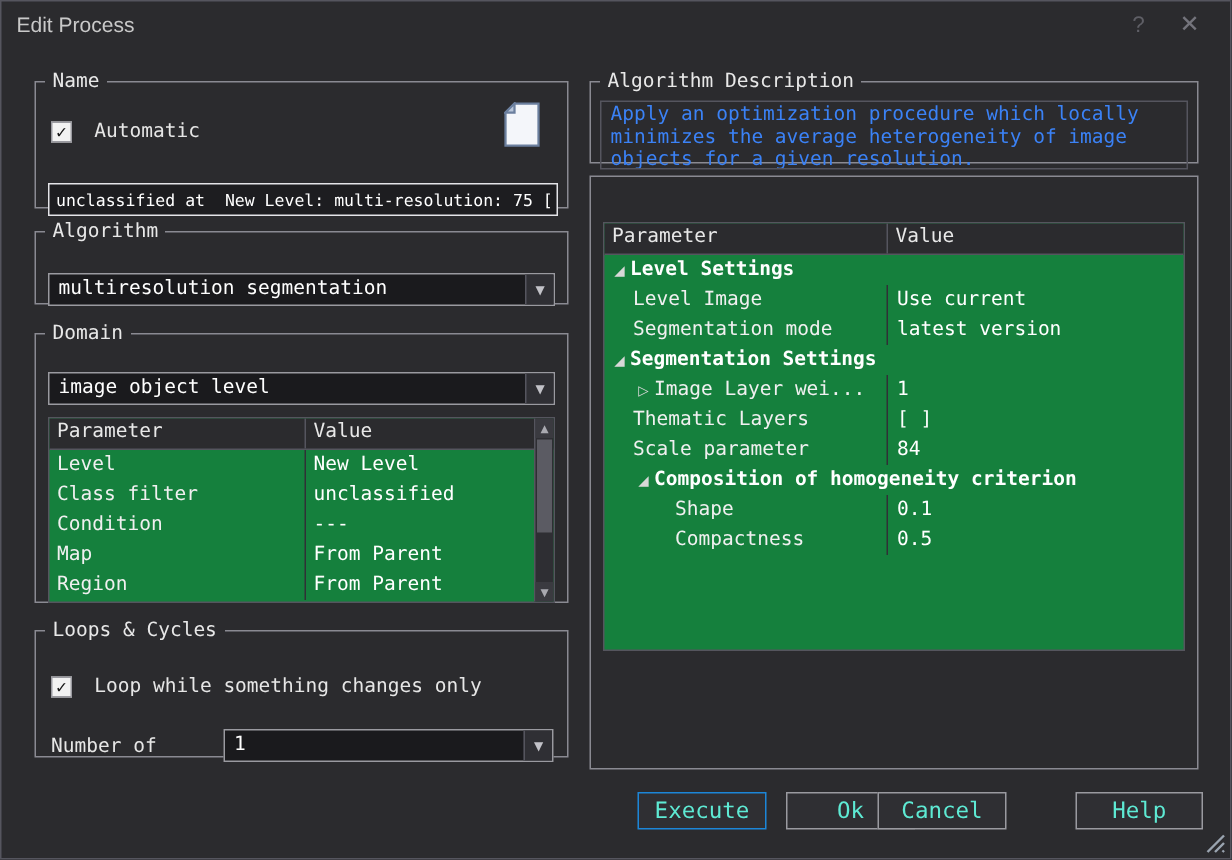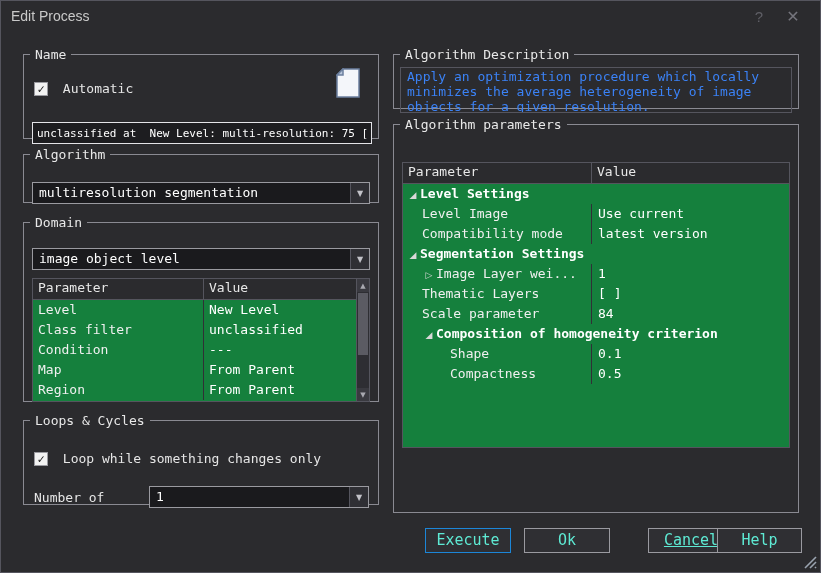--- a/index.html
+++ b/index.html
@@ -108,21 +108,21 @@
 
   
   .btn {
     position: absolute; top: 527px; height: 25px; width: 86px;
     background: #2f2f33; border: 1px solid #9a9aa0; color: #5eead4;
     font-family: "DejaVu Sans Mono", monospace; font-size: 15px;
     text-align: center; line-height: 23px; cursor: default;
   }
   .btn-execute { left: 424px; border: 1px solid #1c86d8; }
   .btn-ok { left: 523px; }
-  .btn-cancel { left: 647px; text-decoration: underline; }
+  .btn-cancel { left: 584px; }
   .btn-help { left: 716px; width: 85px; }
 
   .grip { position: absolute; right: 3px; bottom: 3px; width: 16px; height: 16px; }
 </style>
 </head>
 <body>
 
 <div class="titlebar">
   <span>Edit Process</span>
   <span class="spacer"></span>
@@ -205,36 +205,35 @@
     <span class="combo-btn">▼</span>
   </div>
 </fieldset>
 
 <fieldset style="left:392px; top:46px; width:406px; height:62px;">
   <legend>Algorithm Description</legend>
   <div class="desc-panel">Apply an optimization procedure which locally minimizes the average heterogeneity of image objects for a given resolution.</div>
 </fieldset>
 
 <fieldset style="left:392px; top:116px; width:406px; height:396px;">
-  <legend>Algorithm parameters</legend>
   <div class="tbl" style="left:8px; right:8px; top:30px; height:286px;">
     <div class="thead">
       <span class="th pth-p">Parameter</span>
       <span class="th sep" style="flex:1;">Value</span>
     </div>
 
     <div class="prow group">
       <span class="gcell ind0"><span class="tree-glyph">◢</span><span>Level Settings</span></span>
     </div>
     <div class="prow">
       <span class="pcell ind1">Level Image</span>
       <span class="pval">Use current</span>
     </div>
     <div class="prow">
-      <span class="pcell ind1">Compatibility mode</span>
+      <span class="pcell ind1">Segmentation mode</span>
       <span class="pval">latest version</span>
     </div>
     <div class="prow group">
       <span class="gcell ind0"><span class="tree-glyph">◢</span><span>Segmentation Settings</span></span>
     </div>
     <div class="prow">
       <span class="pcell ind1"><span class="tree-glyph">▷</span><span>Image Layer wei...</span></span>
       <span class="pval">1</span>
     </div>
     <div class="prow">

